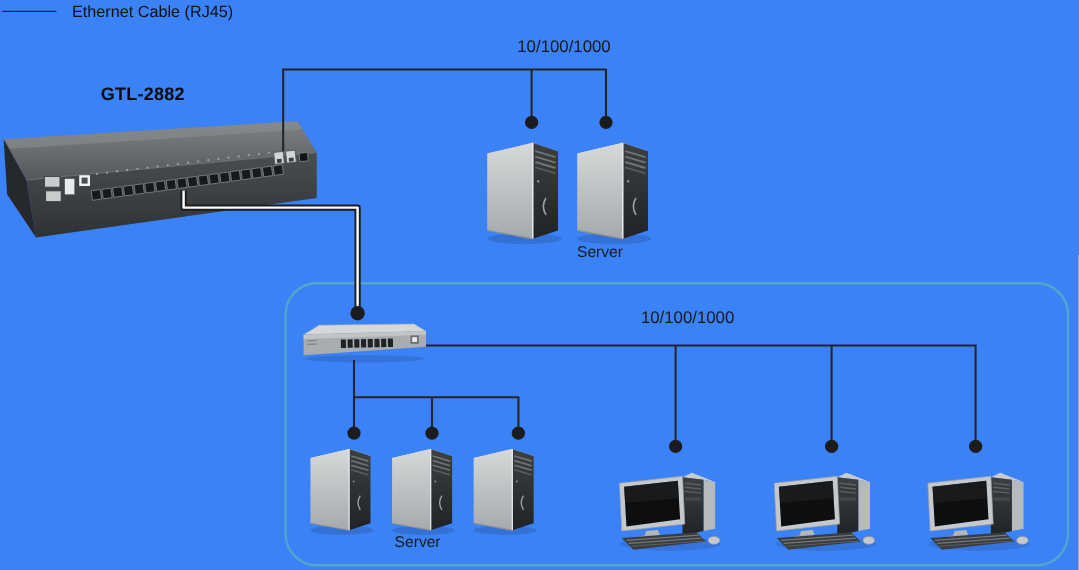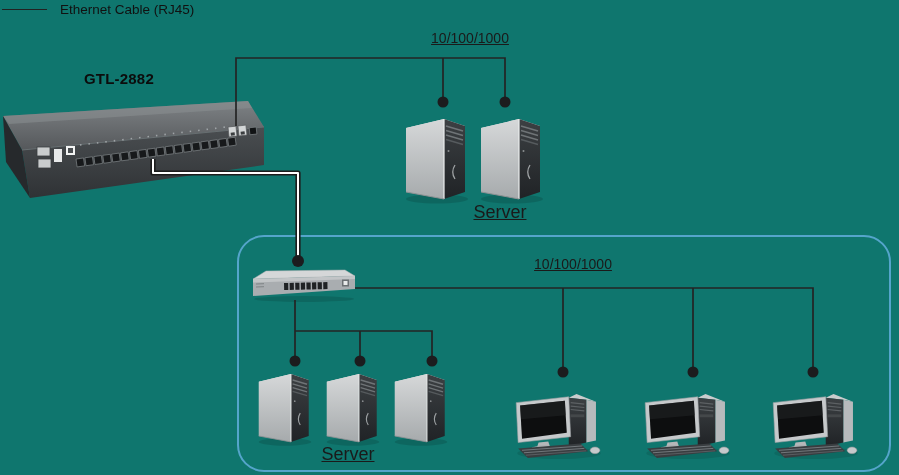--- a/index.html
+++ b/index.html
@@ -1,40 +1,40 @@
 <!DOCTYPE html>
 <html><head>
 <meta charset="utf-8">
 <style>
   html,body{margin:0;padding:0;background:#fff;}
   .canvas{
     position:relative;
     width:899px;height:475px;
-    background:#0f766e;
+    background:#3b82f6;
     font-family:"Liberation Sans","DejaVu Sans",sans-serif;
     color:#1d1d1d;
     overflow:hidden;
   }
   .abs{position:absolute;}
   
   .legend{position:absolute;left:2px;top:0px;}
   .legend-row{display:flex;align-items:center;height:18px;}
   .swatch{width:45px;margin-right:13px;}
   .swatch-single{height:0;border-top:1.6px solid #222;}
   .swatch-double{height:5px;border-top:1.5px solid #222;border-bottom:1.5px solid #222;}
   .legend-label{font-size:13.5px;color:#111;white-space:nowrap;}
   
   .model-label{
     position:absolute;left:84px;top:70px;
     font-size:15px;font-weight:bold;color:#0c0c0c;letter-spacing:.2px;
   }
-  .bus-label{position:absolute;width:160px;text-align:center;font-size:14px;color:#1a1a1a;text-decoration:underline;}
+  .bus-label{position:absolute;width:160px;text-align:center;font-size:14px;color:#1a1a1a;}
   .bus-label.top{left:390px;top:30px;}
   .bus-label.inner{left:493px;top:256px;}
-  .group-label{position:absolute;width:160px;text-align:center;font-size:18px;color:#1a1a1a;text-decoration:underline;}
+  .group-label{position:absolute;width:160px;text-align:center;font-size:13px;color:#1a1a1a;}
   .group-label.top-servers{left:420px;top:202px;}
   .group-label.inner-servers{left:268px;top:444px;}
   
   .zone{
     position:absolute;left:237px;top:235px;width:650px;height:233px;
     border:2px solid #55a5cb;border-radius:27px;background:transparent;
   }
   
   svg{display:block;}
   .wiring{position:absolute;left:0;top:0;pointer-events:none;}

